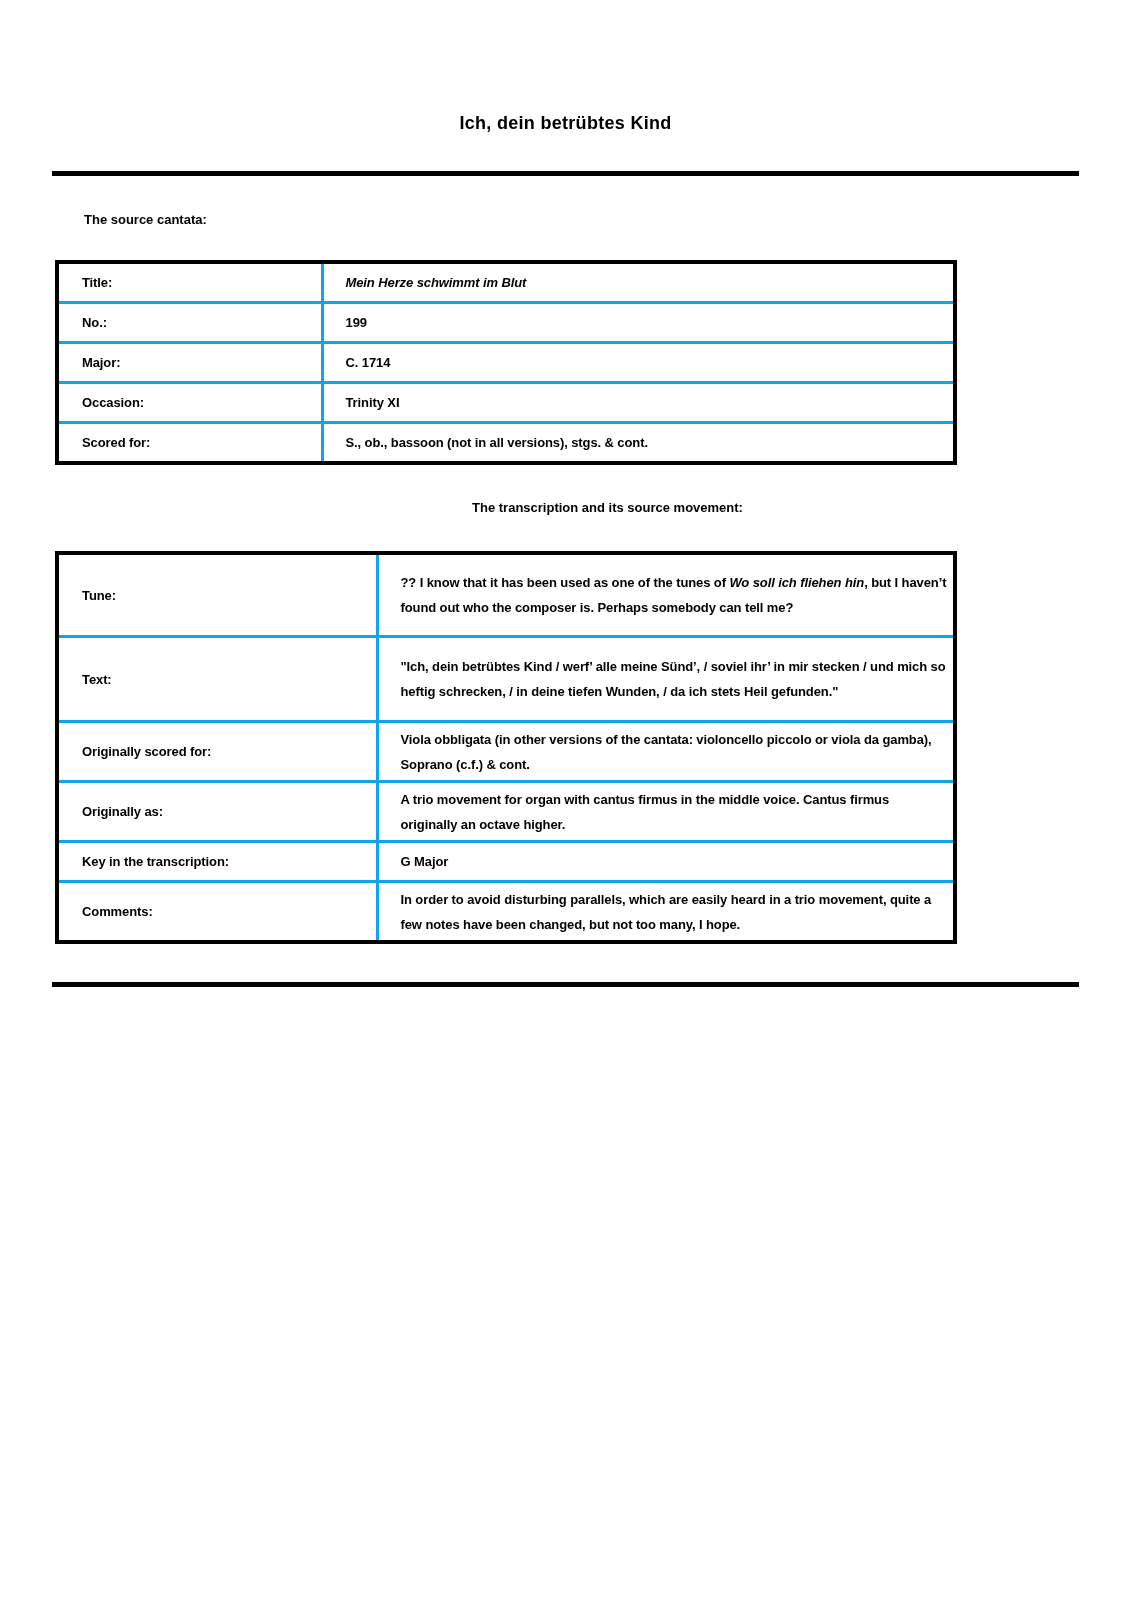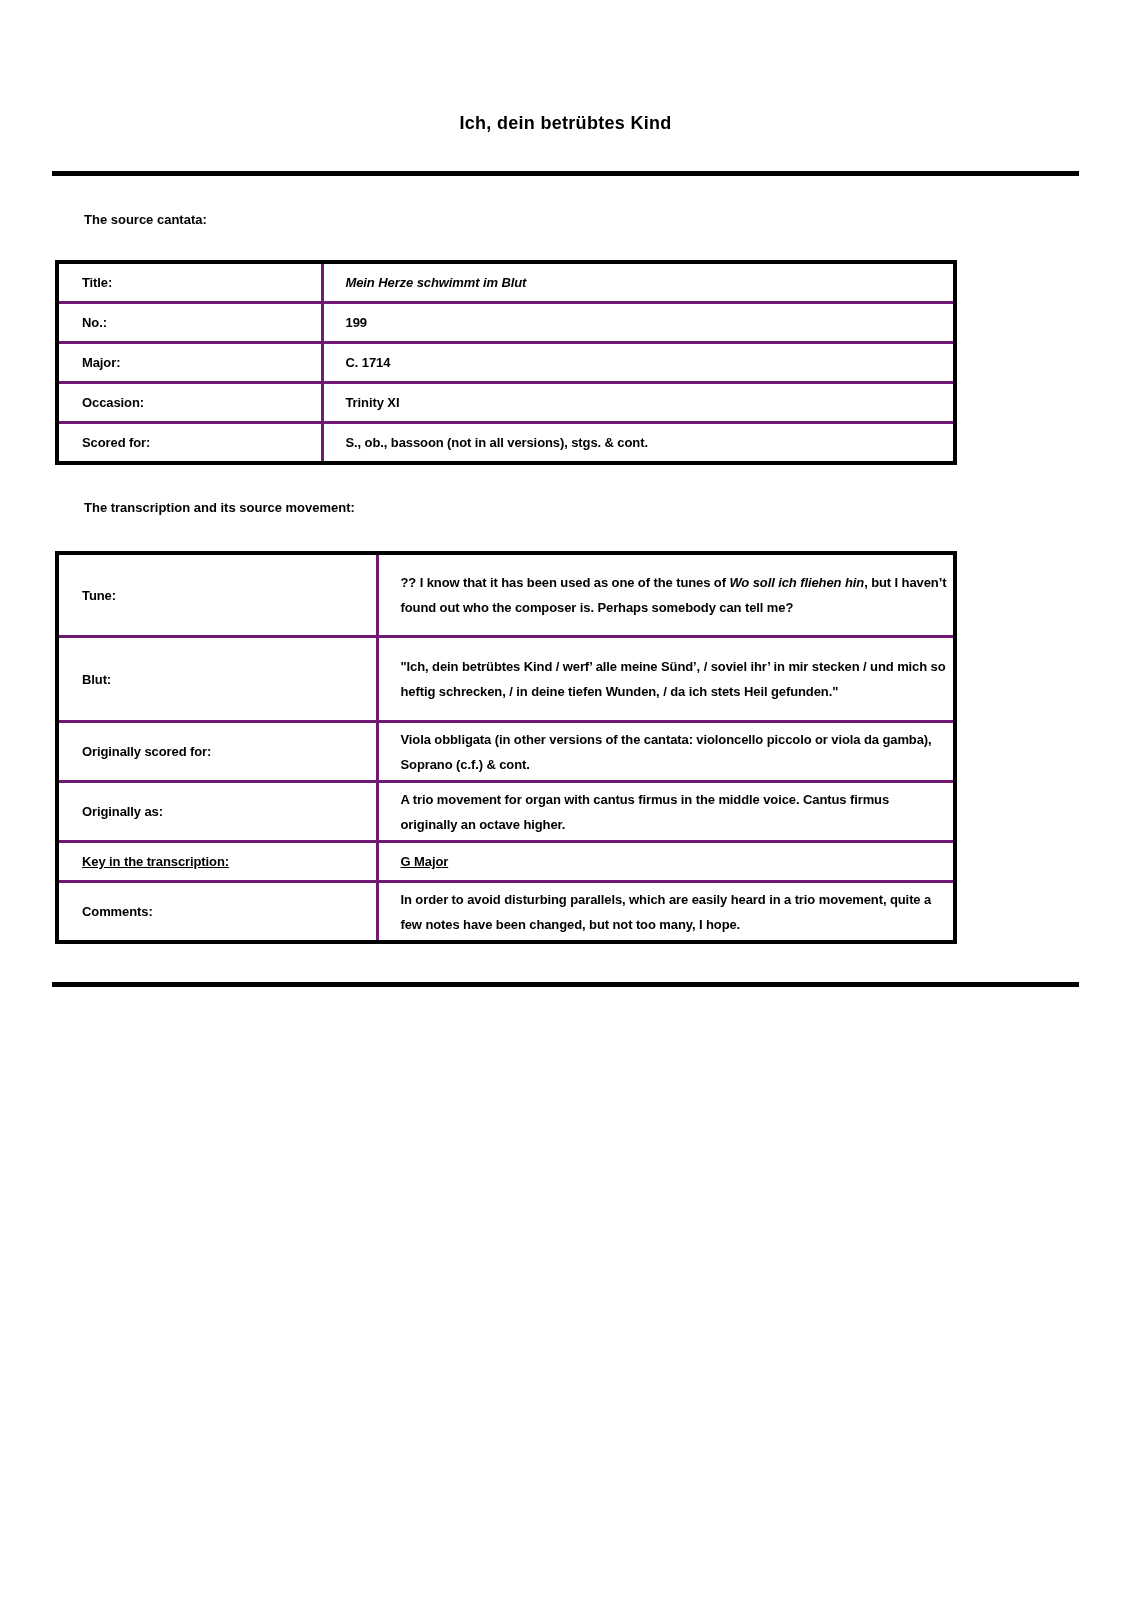--- a/index.html
+++ b/index.html
@@ -25,52 +25,52 @@
   }
   .rule-top    { margin-top: 36px; }
   .rule-bottom { margin-top: 38px; }
   .section-heading {
     margin-left: 84px;
     font-size: 13px;
     font-weight: bold;
     line-height: 20px;
   }
   .sh1 { margin-top: 34px; }
-  .sh2 { margin-top: 33px; }
+  .sh2 { margin-top: 33px; text-align: center; }
   table {
     border-collapse: collapse;
     table-layout: fixed;
     width: 898px;
     margin-left: 55px;
     border: 4px solid #000;
   }
   .t1 { margin-top: 30px; }
   .t2 { margin-top: 33px; }
   td {
-    border: 3px solid #701a75;
+    border: 3px solid #0ea5e9;
     vertical-align: middle;
     font-size: 13px;
     font-weight: bold;
     line-height: 25px;
     letter-spacing: -0.1px;
   }
   td.lbl { padding: 2px 8px 2px 23px; }
   td.val { padding: 2px 6px 2px 22px; }
   .t1 col.c-label { width: 265px; }
   .t1 col.c-value { width: 633px; }
   .t2 col.c-label { width: 320px; }
   .t2 col.c-value { width: 578px; }
   .t1 td { height: 33px; }
   .t2 tr.r1 td { height: 33px; }
   .t2 tr.r2 td { height: 76px; }
   .t2 tr.r3 td { height: 78px; }
   .t2 tr.r4 td { height: 53px; }
   .t2 tr.r5 td { height: 53px; }
   .t2 tr.r6 td { height: 35px; }
-  .t2 tr.r7 td { height: 33px; text-decoration: underline; }
+  .t2 tr.r7 td { height: 33px; }
   .t2 tr.r8 td { height: 53px; }
 </style>
 </head>
 <body>
 
 <div>
 
   <div class="page-title">Ich, dein betrübtes Kind</div>
 
   <div class="rule rule-top"></div>
@@ -112,21 +112,21 @@
     <colgroup>
         <col class="c-label">
         <col class="c-value">
       </colgroup>
     <tbody>
       <tr class="r2">
         <td class="lbl">Tune:</td>
         <td class="val"><span>?? I know that it has been used as one of the tunes of </span><span style="font-style: italic;">Wo soll ich fliehen hin</span><span>, but I haven’t found out who the composer is. Perhaps somebody can tell me?</span></td>
       </tr>
       <tr class="r3">
-        <td class="lbl">Blut:</td>
+        <td class="lbl">Text:</td>
         <td class="val"><span>"Ich, dein betrübtes Kind / werf’ alle meine Sünd’, / soviel ihr’ in mir stecken / und mich so heftig schrecken, / in deine tiefen Wunden, / da ich stets Heil gefunden."</span></td>
       </tr>
       <tr class="r4">
         <td class="lbl">Originally scored for:</td>
         <td class="val"><span>Viola obbligata (in other versions of the cantata: violoncello piccolo or viola da gamba), Soprano (c.f.) &amp; cont.</span></td>
       </tr>
       <tr class="r5">
         <td class="lbl">Originally as:</td>
         <td class="val"><span>A trio movement for organ with cantus firmus in the middle voice. Cantus firmus originally an octave higher.</span></td>
       </tr>

